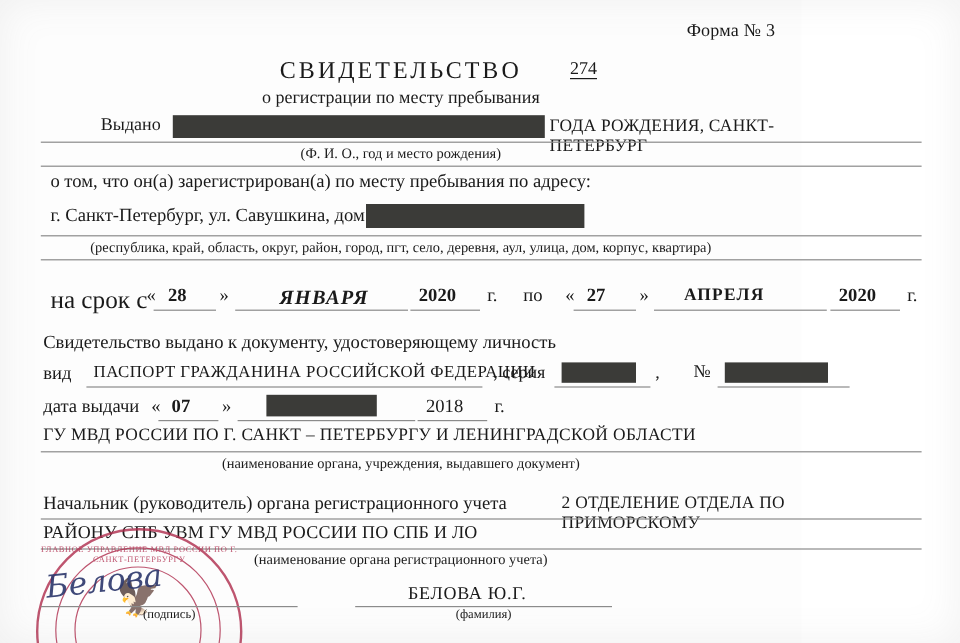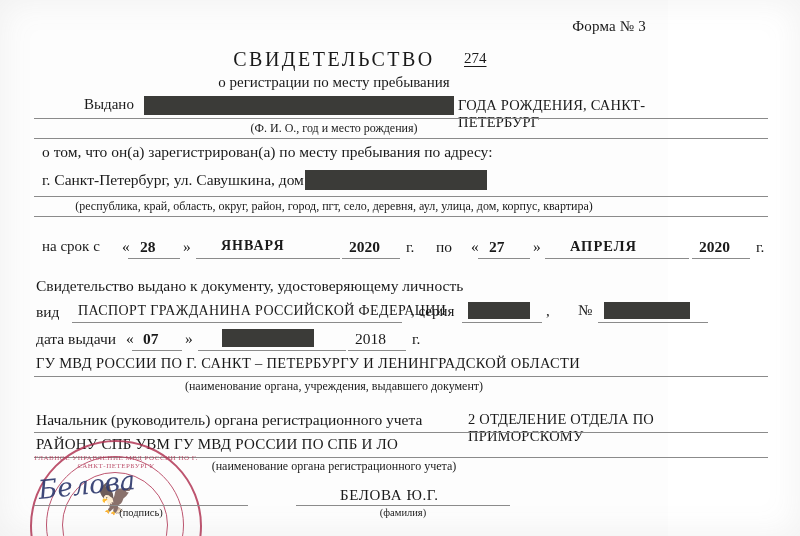--- a/index.html
+++ b/index.html
@@ -31,21 +31,21 @@
   }
   .title {
     left: 0; right: 0;
     top: 48px;
     text-align: center;
     font-size: 20px;
     letter-spacing: 2.5px;
     font-weight: 400;
   }
   .title-num {
-    left: 464px;
+    left: 475px;
     top: 50px;
     font-size: 15px;
     text-decoration: underline;
     text-underline-offset: 3px;
   }
   .subtitle {
     left: 0; right: 0;
     top: 74px;
     text-align: center;
     font-size: 15px;
@@ -72,24 +72,24 @@
   .cap-1 { top: 121px; }
   .rl-2 { left: 34px; top: 138px; width: 734px; }
 
   .r-otom { left: 42px; top: 143px; font-size: 15.5px; }
   .r-addr { left: 42px; top: 171px; font-size: 15.5px; }
   .redact-2 { left: 305px; top: 170px; width: 182px; height: 20px; }
   .rl-3 { left: 34px; top: 196px; width: 734px; }
   .cap-2 { top: 199px; }
   .rl-4 { left: 34px; top: 216px; width: 734px; }
 
-  .r-srok { left: 42px; top: 238px; font-size: 15px; }
+  .r-srok { left: 42px; top: 238px; font-size: 21px; }
   .v-28 { left: 140px; top: 238px; font-size: 15.5px; font-weight: bold; }
   .u-28 { left: 128px; top: 258px; width: 52px; }
-  .v-jan { left: 221px; top: 238px; font-size: 14px; font-weight: bold; letter-spacing: 1px; }
+  .v-jan { left: 233px; top: 238px; font-size: 17px; font-weight: bold; letter-spacing: 1px; font-style: italic; }
   .u-jan { left: 196px; top: 258px; width: 144px; }
   .v-2020a { left: 349px; top: 238px; font-size: 15.5px; font-weight: bold; }
   .u-2020a { left: 342px; top: 258px; width: 58px; }
   .t-ga { left: 406px; top: 238px; font-size: 15.5px; }
   .t-po { left: 436px; top: 238px; font-size: 15.5px; text-align: right; }
   .v-27 { left: 489px; top: 238px; font-size: 15.5px; font-weight: bold; }
   .u-27 { left: 478px; top: 258px; width: 52px; }
   .v-apr { left: 570px; top: 238px; font-size: 14.5px; font-weight: bold; letter-spacing: 1px; }
   .u-apr { left: 545px; top: 258px; width: 144px; }
   .v-2020b { left: 699px; top: 238px; font-size: 15.5px; font-weight: bold; }

